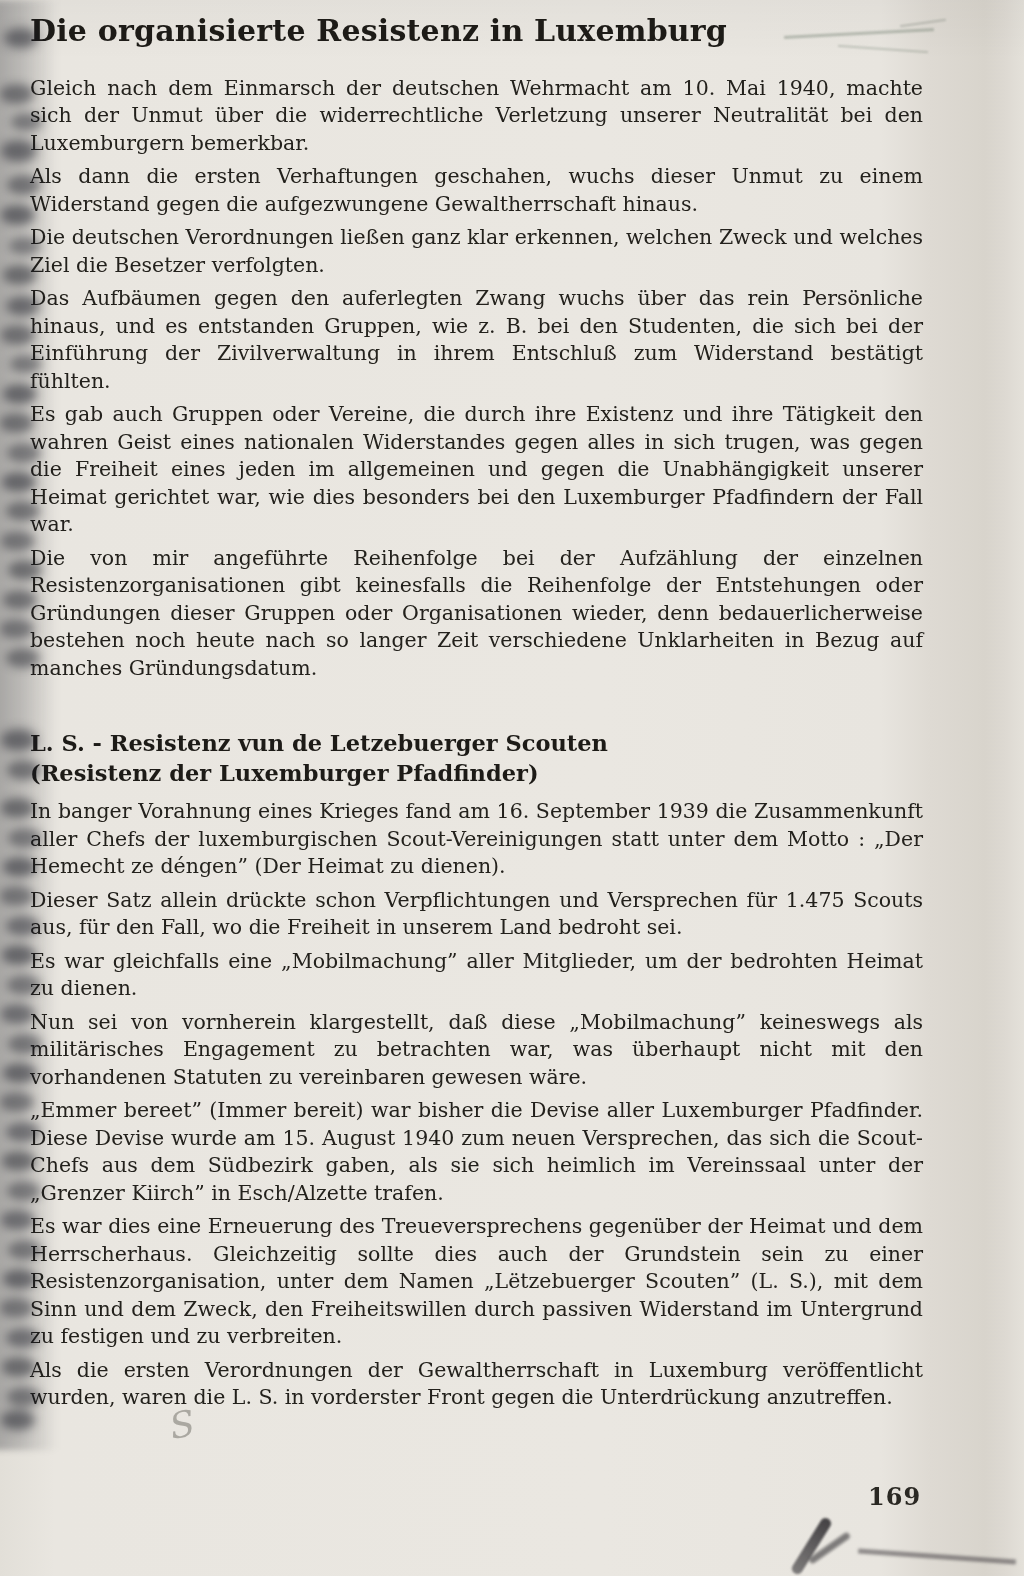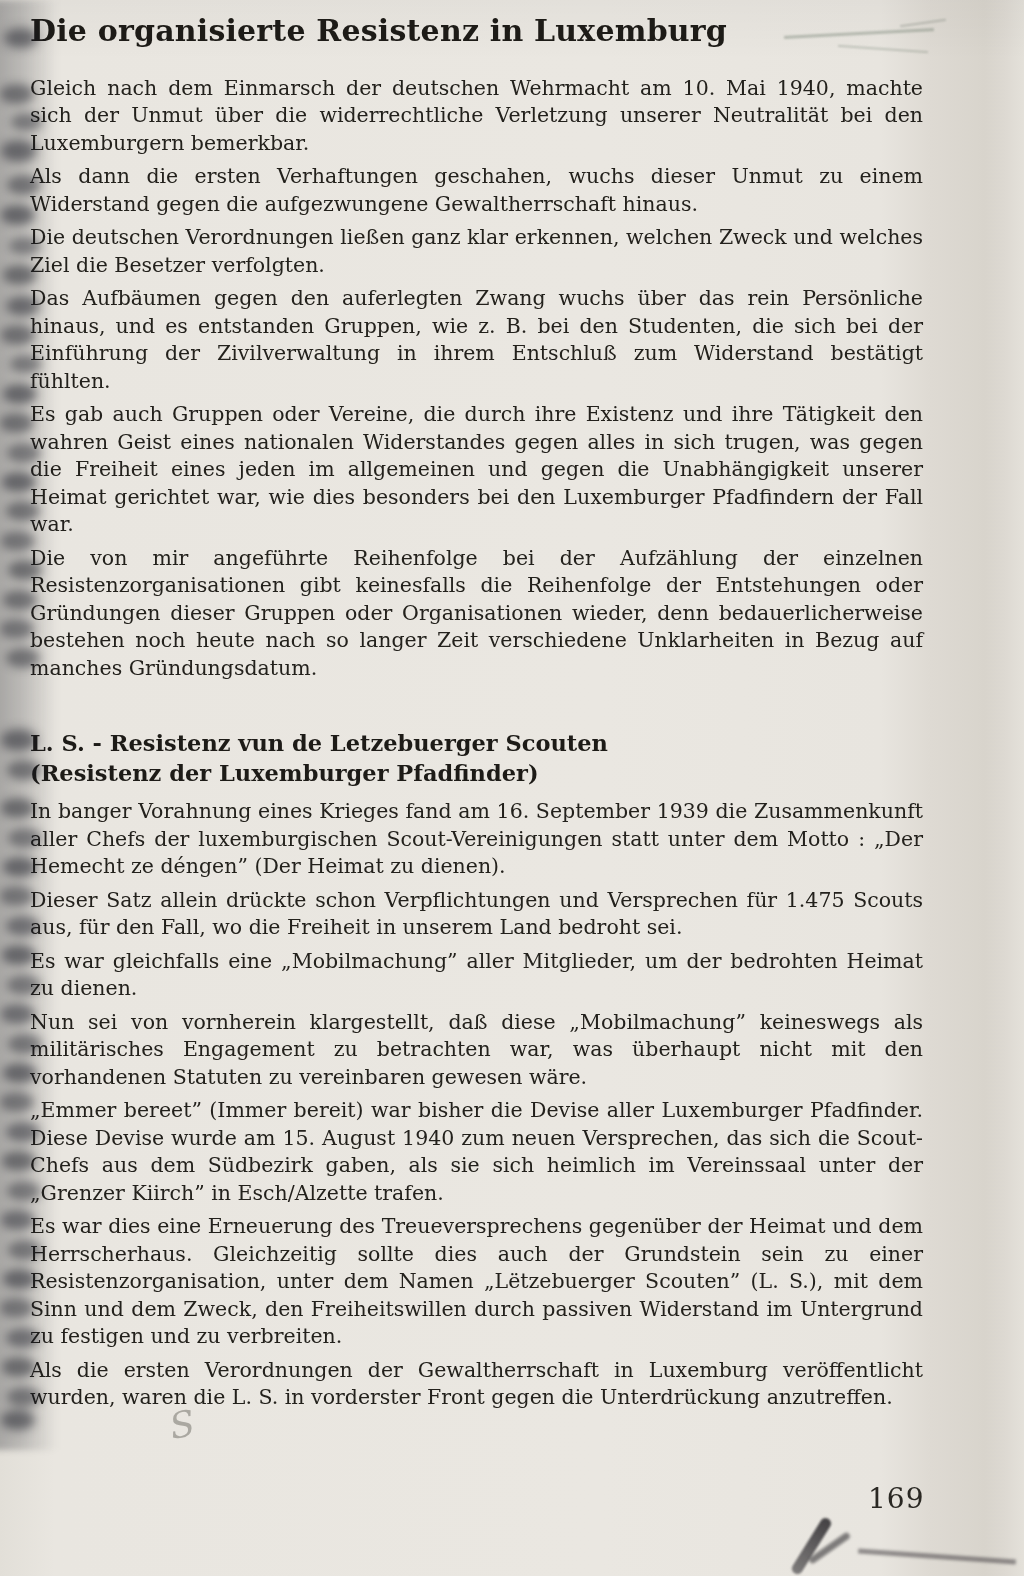--- a/index.html
+++ b/index.html
@@ -54,24 +54,25 @@
     font-size: 22.5px;
     line-height: 30px;
     font-weight: 700;
     color: #1d1b17;
   }
   h2.section-heading span { display: block; }
   .page-number {
     position: absolute;
     left: 868px;
     top: 1482px;
-    font-size: 28px;
+    font-size: 24px;
     letter-spacing: 1px;
     color: #2a2823;
     z-index: 1;
+    font-weight: bold;
   }
 
   
   .artifact { position: absolute; pointer-events: none; z-index: 5; }
 
   .binding-shadow {
     left: -22px;
     top: 0;
     width: 80px;
     height: 1450px;

